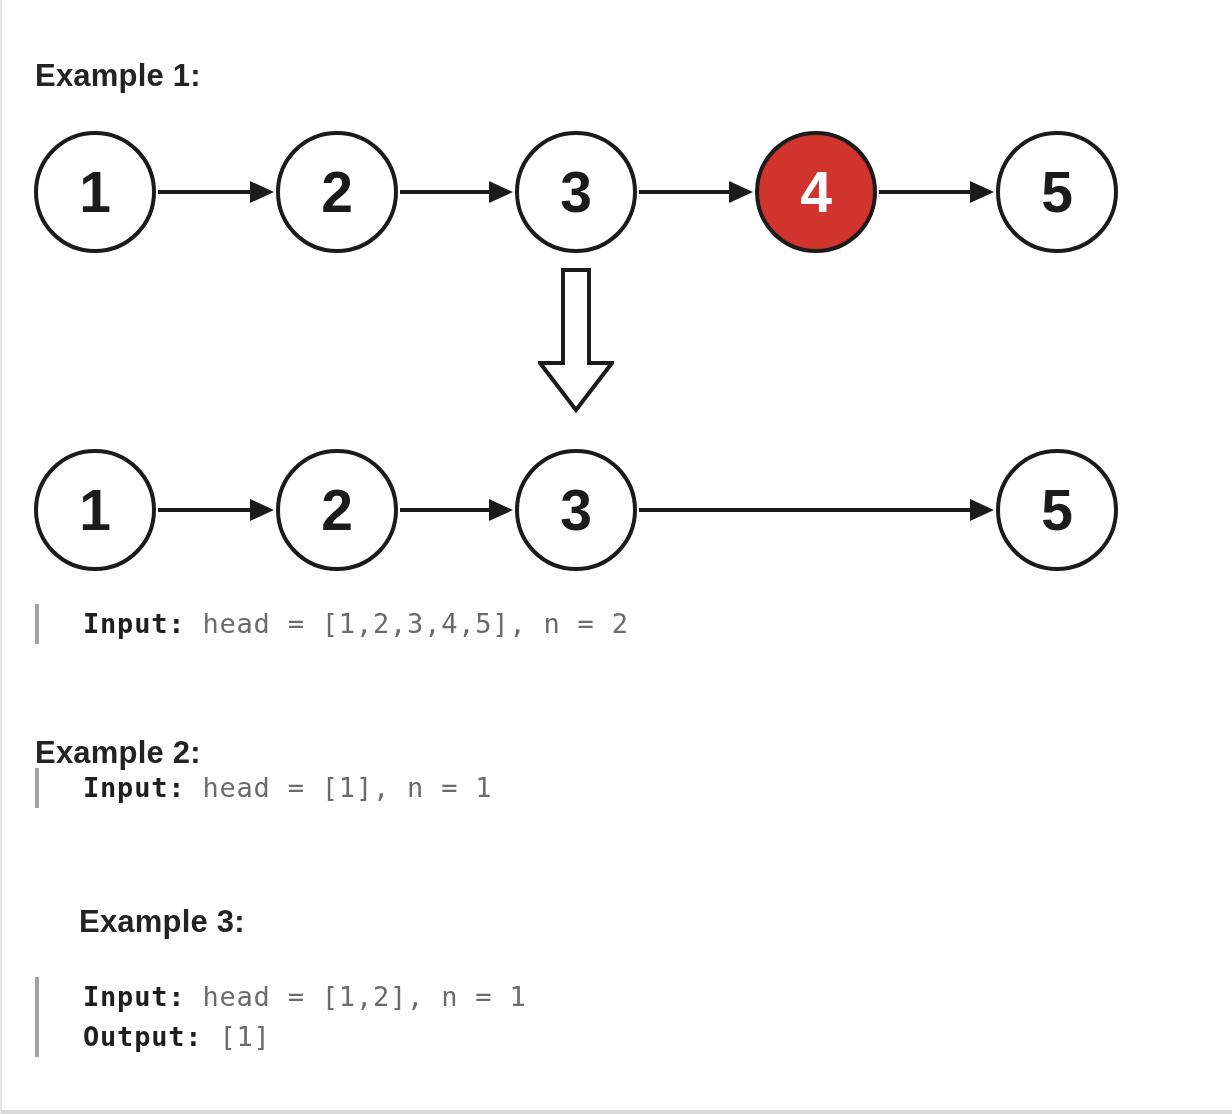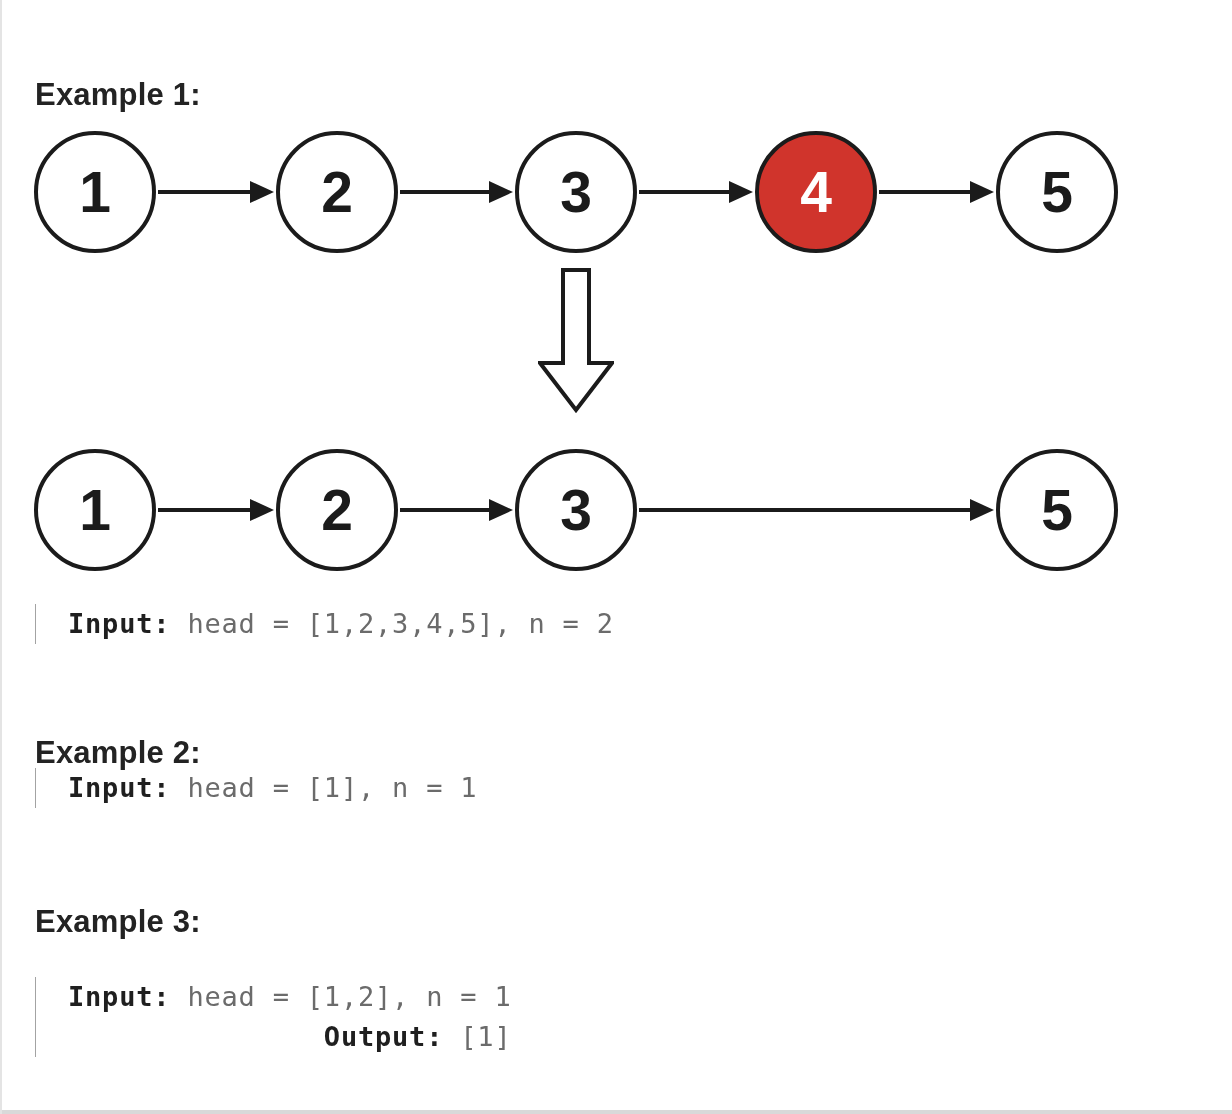--- a/index.html
+++ b/index.html
@@ -40,34 +40,34 @@
     content:"";position:absolute;right:-24px;top:-9px;
     width:0;height:0;
     border-left:24px solid #1b1b1b;
     border-top:11px solid transparent;
     border-bottom:11px solid transparent;
   }
   .down-arrow{position:absolute;left:536px;top:268px;}
   
   .codeblock{
     position:absolute;left:33px;
-    border-left:1px solid #a3a3a3;
-    padding:0 0 0 32px;
+    border-left:4px solid #a3a3a3;
+    padding:0 0 0 44px;
     font-family:"DejaVu Sans Mono","Liberation Mono",monospace;
     font-size:27px;line-height:40px;letter-spacing:0.8px;
     color:#6b6b6b;white-space:nowrap;
   }
   .codeblock .label{font-weight:bold;color:#1f1f1f;}
 </style>
 </head>
 <body>
 
 <div class="page">
 
-  <div class="example-heading" style="top:60px;margin-top:19px;">Example 1:</div>
+  <div class="example-heading" style="top:60px;">Example 1:</div>
 
   <div>
     <div class="node" style="left:32px;top:131px;">
       <span>1</span>
     </div>
     <div class="arrow" style="left:156px;top:190px;width:92px;"></div>
     <div class="node" style="left:274px;top:131px;">
       <span>2</span>
     </div>
     <div class="arrow" style="left:398px;top:190px;width:89px;"></div>
@@ -110,22 +110,22 @@
     <div><span class="label">Input:</span>
       <span>head = [1,2,3,4,5], n = 2</span></div>
   </div>
 
   <div class="example-heading" style="top:737px;">Example 2:</div>
   <div class="codeblock" style="top:768px;">
     <div><span class="label">Input:</span>
       <span>head = [1], n = 1</span></div>
   </div>
 
-  <div class="example-heading" style="top:906px;">Example 3:</div>
-  <div class="codeblock" style="top:977px;text-align:right;">
+  <div class="example-heading" style="top:906px;margin-left:44px;">Example 3:</div>
+  <div class="codeblock" style="top:977px;">
     <div><span class="label">Input:</span>
       <span>head = [1,2], n = 1</span></div>
     <div><span class="label">Output:</span>
       <span>[1]</span></div>
   </div>
 
   <div class="bottom-strip"></div>
 </div>
 
 </body></html>

